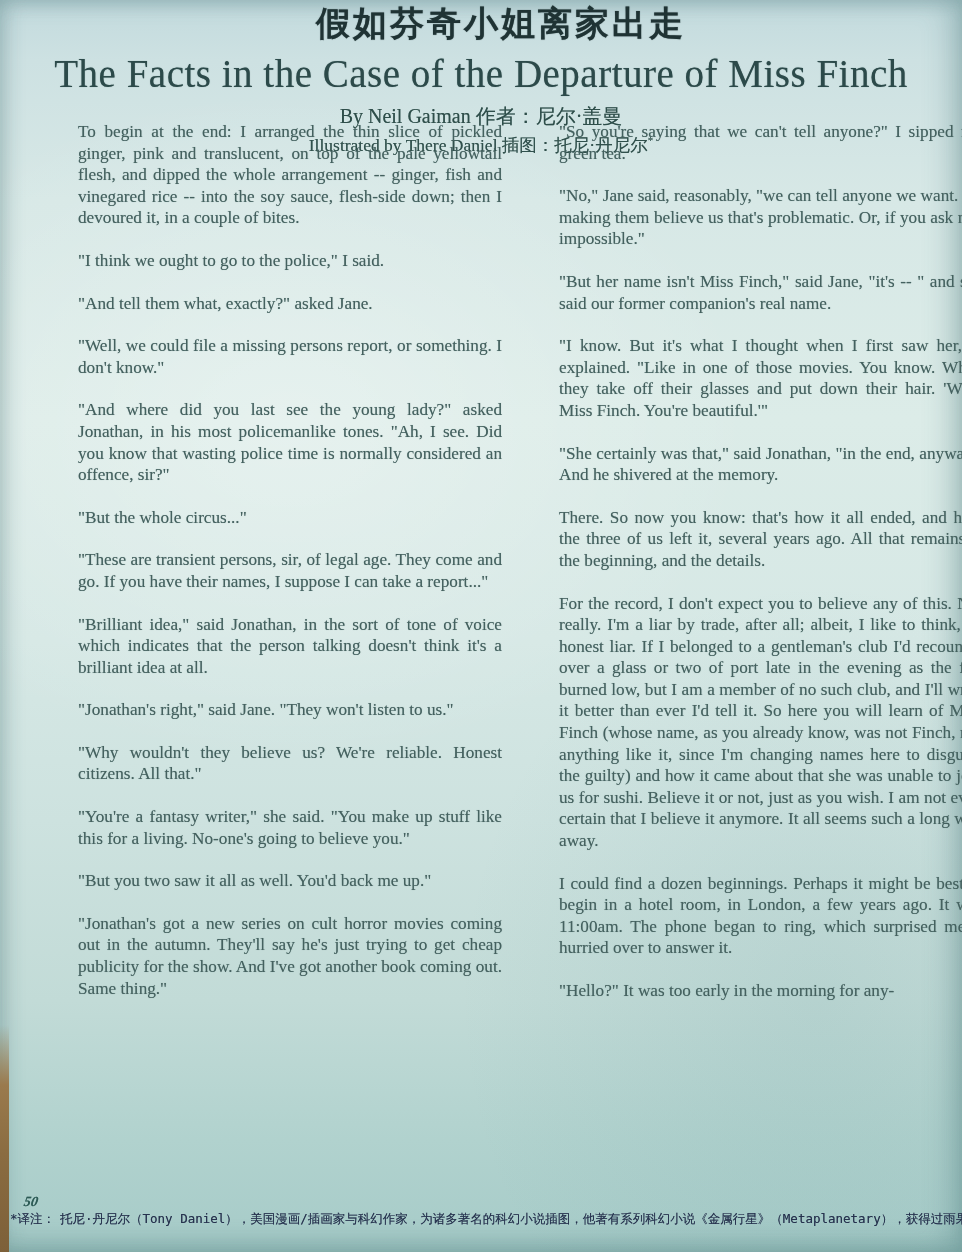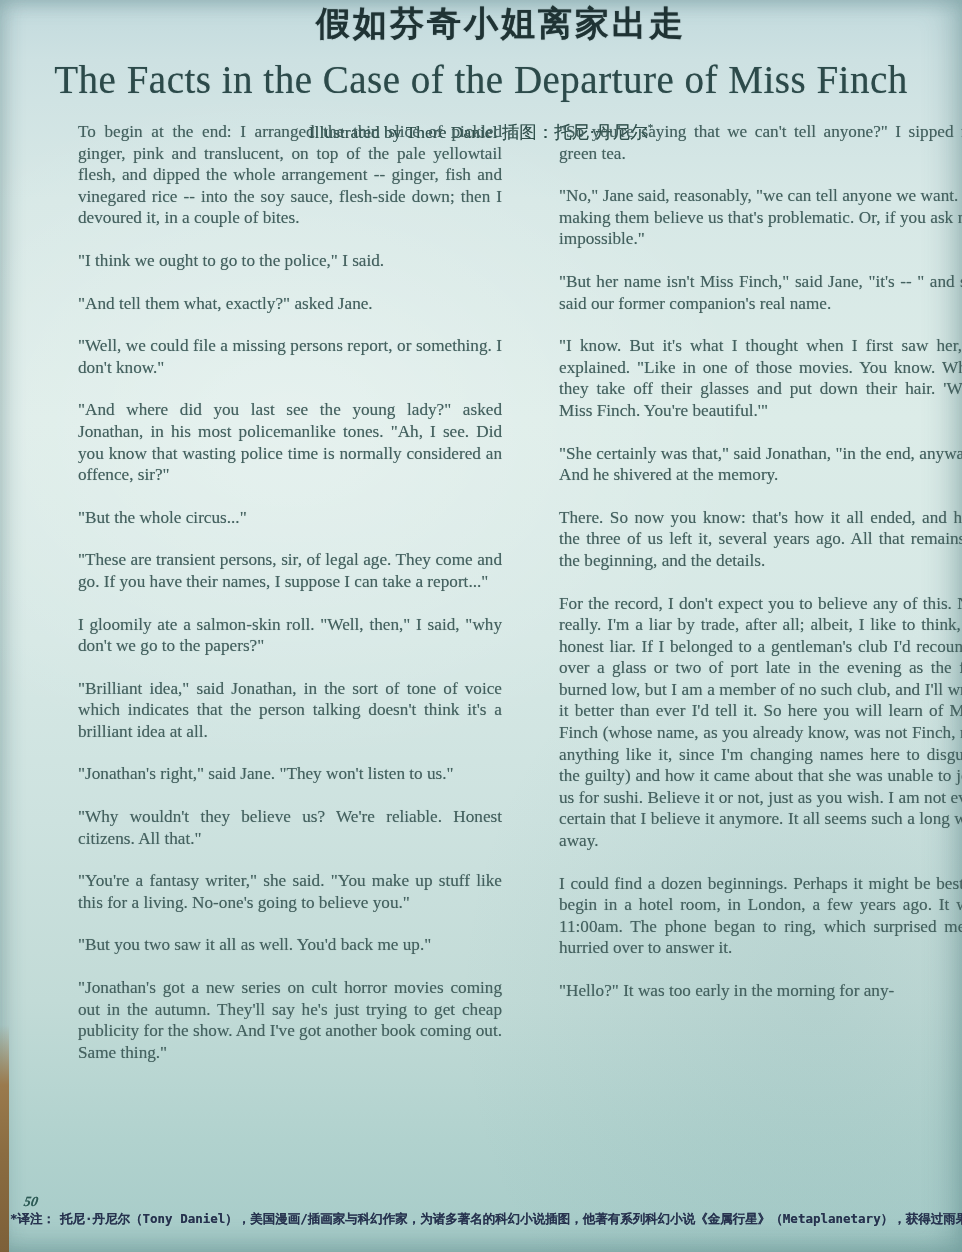--- a/index.html
+++ b/index.html
@@ -27,21 +27,21 @@
   }
   header { position:absolute; top:4px; left:0; width:100%; text-align:center; }
   .title-cn {
     margin:0; font-size:34px; line-height:40px; font-weight:bold;
     letter-spacing:3px; color:#1f3334;
     text-shadow:0 0 1px rgba(31,51,52,0.7);
     font-family:"Liberation Serif",serif;
     padding-left:40px;
   }
   .title-en {
-    margin:14px; font-size:39px; line-height:44px; font-weight:500;
+    margin:8px; font-size:39px; line-height:44px; font-weight:500;
     letter-spacing:0.5px; color:#2c4a4a;
     text-shadow:0 0 0.8px rgba(44,74,74,0.6);
   }
   .byline {
     margin-top:3px; font-size:20px; line-height:25px; color:#2e4e4a;
     text-shadow:0 0 0.6px rgba(46,78,74,0.55);
   }
   .illustrator-line {
     font-size:17.5px; line-height:22px; color:#30504c;
     text-shadow:0 0 0.6px rgba(48,80,76,0.55);
@@ -63,50 +63,50 @@
   .page-number {
     position:absolute; left:24px; top:1194px;
     font-style:italic; font-weight:bold; font-size:14px;
     color:#2c5a55; transform:skewX(-10deg);
     text-shadow:0 0 0.5px rgba(44,90,85,0.6);
   }
   .footnote {
     position:absolute; left:10px; top:1211px; width:824px;
     display:flex; align-items:flex-start;
     font-family:"DejaVu Sans Mono","Liberation Mono",monospace;
-    font-weight:bold; font-size:12.5px; line-height:16px;
+    font-weight:normal; font-size:12.5px; line-height:16px;
     color:#26324e;
     text-shadow:0 0 0.5px rgba(38,50,78,0.6);
   }
   .fn-marker { flex:none; width:50px; white-space:nowrap; }
   .fn-text { flex:1 1 auto; min-width:0; }
   .fn-text div { white-space:nowrap; }
 </style>
 </head>
 <body>
 
 <div class="page">
   <div class="edge-strip"></div>
 
   <header>
     <h1 class="title-cn">假如芬奇小姐离家出走</h1>
     <h2 class="title-en">The Facts in the Case of the Departure of Miss Finch</h2>
+    <div class="byline">By Neil Gaiman 作者：尼尔·盖曼</div>
     <div class="illustrator-line"><span>Illustrated by There Daniel 插图：托尼·丹尼尔</span><sup>*</sup></div>
   </header>
 
   <main class="columns">
     <section class="col">
       <p>To begin at the end: I arranged the thin slice of pickled ginger, pink and translucent, on top of the pale yellowtail flesh, and dipped the whole arrangement -- ginger, fish and vinegared rice -- into the soy sauce, flesh-side down; then I devoured it, in a couple of bites.</p>
       <p>"I think we ought to go to the police," I said.</p>
       <p>"And tell them what, exactly?" asked Jane.</p>
       <p>"Well, we could file a missing persons report, or something. I don't know."</p>
       <p>"And where did you last see the young lady?" asked Jonathan, in his most policemanlike tones. "Ah, I see. Did you know that wasting police time is normally considered an offence, sir?"</p>
       <p>"But the whole circus..."</p>
       <p>"These are transient persons, sir, of legal age. They come and go. If you have their names, I suppose I can take a report..."</p>
-      <p>I gloomily ate a salmon-skin roll. "Well, then," I said, "why don't we go to the papers?"</p>
       <p>"Brilliant idea," said Jonathan, in the sort of tone of voice which indicates that the person talking doesn't think it's a brilliant idea at all.</p>
       <p class="gap-before">"Jonathan's right," said Jane. "They won't listen to us."</p>
       <p>"Why wouldn't they believe us? We're reliable. Honest citizens. All that."</p>
       <p>"You're a fantasy writer," she said. "You make up stuff like this for a living. No-one's going to believe you."</p>
       <p>"But you two saw it all as well. You'd back me up."</p>
       <p>"Jonathan's got a new series on cult horror movies coming out in the autumn. They'll say he's just trying to get cheap publicity for the show. And I've got another book coming out. Same thing."</p>
     </section>
     <section class="col">
       <p>"So you're saying that we can't tell anyone?" I sipped my green tea.</p>
       <p>"No," Jane said, reasonably, "we can tell anyone we want. It's making them believe us that's problematic. Or, if you ask me, impossible."</p>

